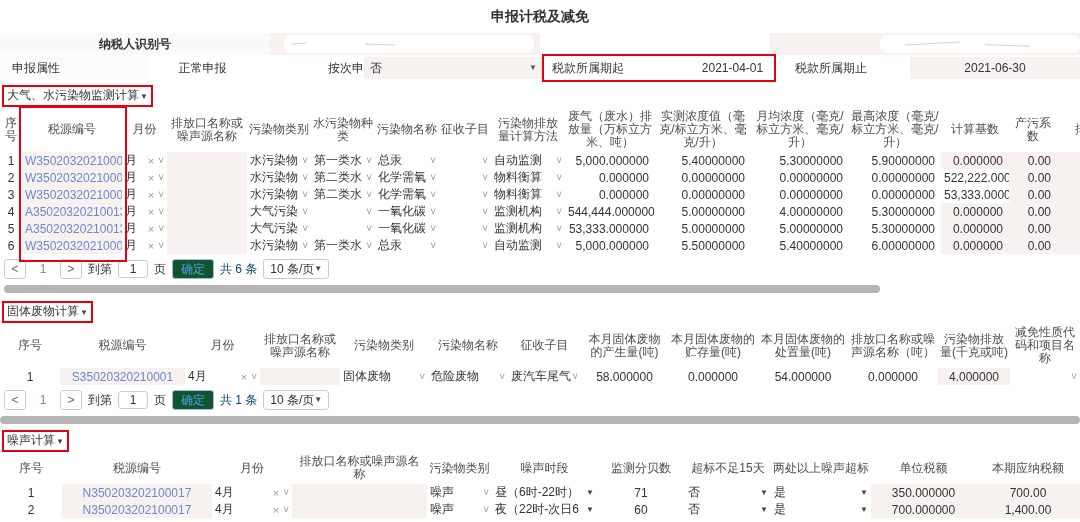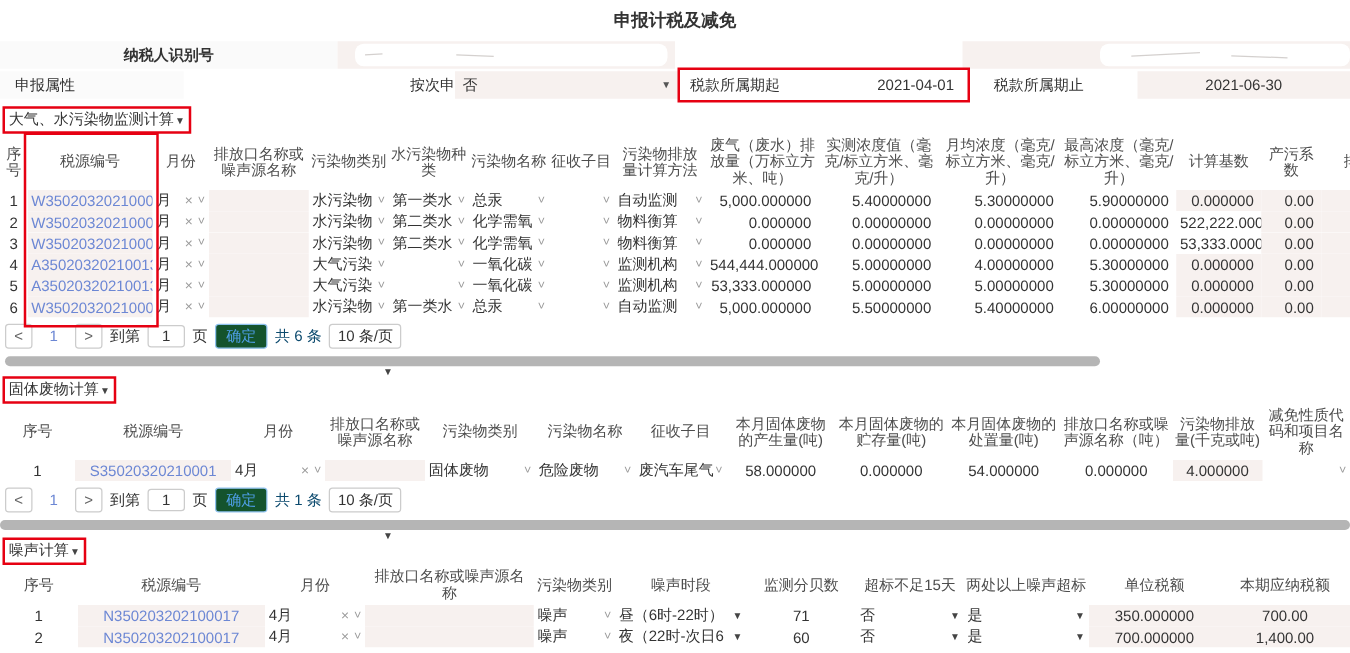--- a/index.html
+++ b/index.html
@@ -38,21 +38,21 @@
   .pg{display:flex;align-items:center;gap:6px;margin:4px 0 0 4px;height:22px;}
   .pgbtn{width:22px;height:20px;line-height:18px;text-align:center;border:1px solid #ccc;
          border-radius:3px;background:#fff;color:#666;cursor:pointer;box-sizing:border-box;}
   .pgcur{color:#6c87d4;width:22px;text-align:center;}
   .pginput{width:30px;height:18px;border:1px solid #ccc;border-radius:3px;text-align:center;
            font-size:12px;color:#333;box-sizing:border-box;}
   .pgok{border:1px solid #8fc1ee;color:#4f9fe8;background:#14532d;border-radius:3px;
         height:20px;line-height:18px;padding:0 8px;cursor:pointer;box-sizing:border-box;}
   .pgtotal{color:#0c4a6e;}
   .pgsize{border:1px solid #ccc;border-radius:3px;height:20px;line-height:18px;padding:0 6px;
-          display:flex;align-items:flex-end;gap:11px;cursor:pointer;box-sizing:border-box;background:#fff;flex-direction:column;}
+          display:flex;align-items:flex-end;gap:0;cursor:pointer;box-sizing:border-box;background:#fff;}
   .pgsize .tri8{font-size:8px;color:#444;}
   
   .sbtrack{height:8px;margin-top:5px;background:transparent;}
   .sbthumb{height:8px;border-radius:4px;background:#b5b5b5;}
 </style>
 </head>
 <body>
 
 <div class="wrap">
 
@@ -65,20 +65,21 @@
       <div class="mark" style="left:22px;top:10px;width:14px;transform:rotate(-4deg);"></div>
       <div class="mark" style="left:95px;top:11px;width:30px;transform:rotate(2deg);"></div>
     </div>
     <div class="cell pinkbg" style="left:770px;width:310px;">
       <div class="smudge" style="left:110px;right:0;top:2px;bottom:2px;"></div>
       <div class="mark" style="left:135px;top:10px;width:55px;transform:rotate(-3deg);"></div>
       <div class="mark" style="left:215px;top:12px;width:45px;transform:rotate(2deg);"></div>
     </div>
 
     <div class="cell" style="left:0;top:24px;width:135px;padding-left:12px;background:#fbfbfb;">申报属性</div>
+    <div class="cell" style="left:135px;top:24px;width:135px;text-align:center;">正常申报</div>
     <div class="cell" style="left:286px;top:24px;width:90px;text-align:right;">按次申报</div>
     <div class="cell pinkbg" style="left:364px;top:24px;width:173px;padding-left:6px;">
       <span>否</span>
       <span class="ddtri">▼</span>
     </div>
     <div class="cell" style="left:540px;top:24px;width:150px;padding-left:12px;">税款所属期起</div>
     <div class="cell" style="left:690px;top:24px;width:85px;text-align:center;">2021-04-01</div>
     <div class="cell" style="left:775px;top:24px;width:135px;padding-left:20px;">税款所属期止</div>
     <div class="cell pinkbg" style="left:910px;top:24px;width:170px;text-align:center;">2021-06-30</div>
     <div class="redbox" style="left:542px;top:21px;width:230px;height:24px;"></div>

